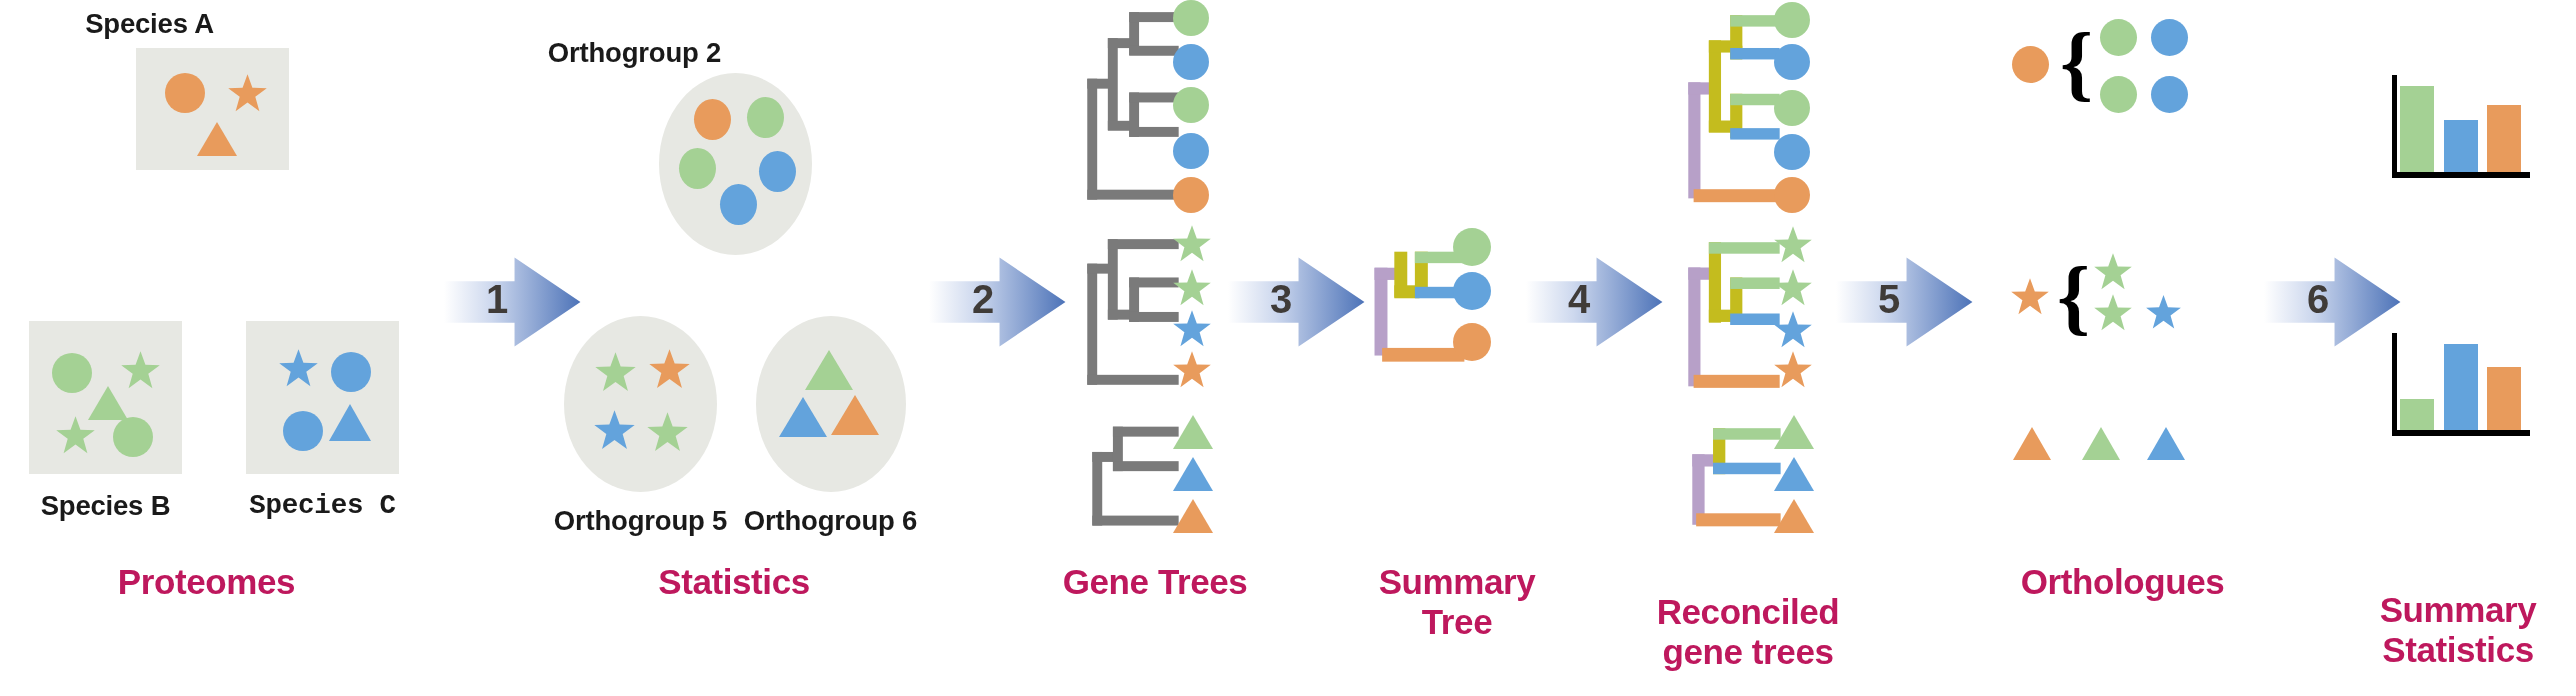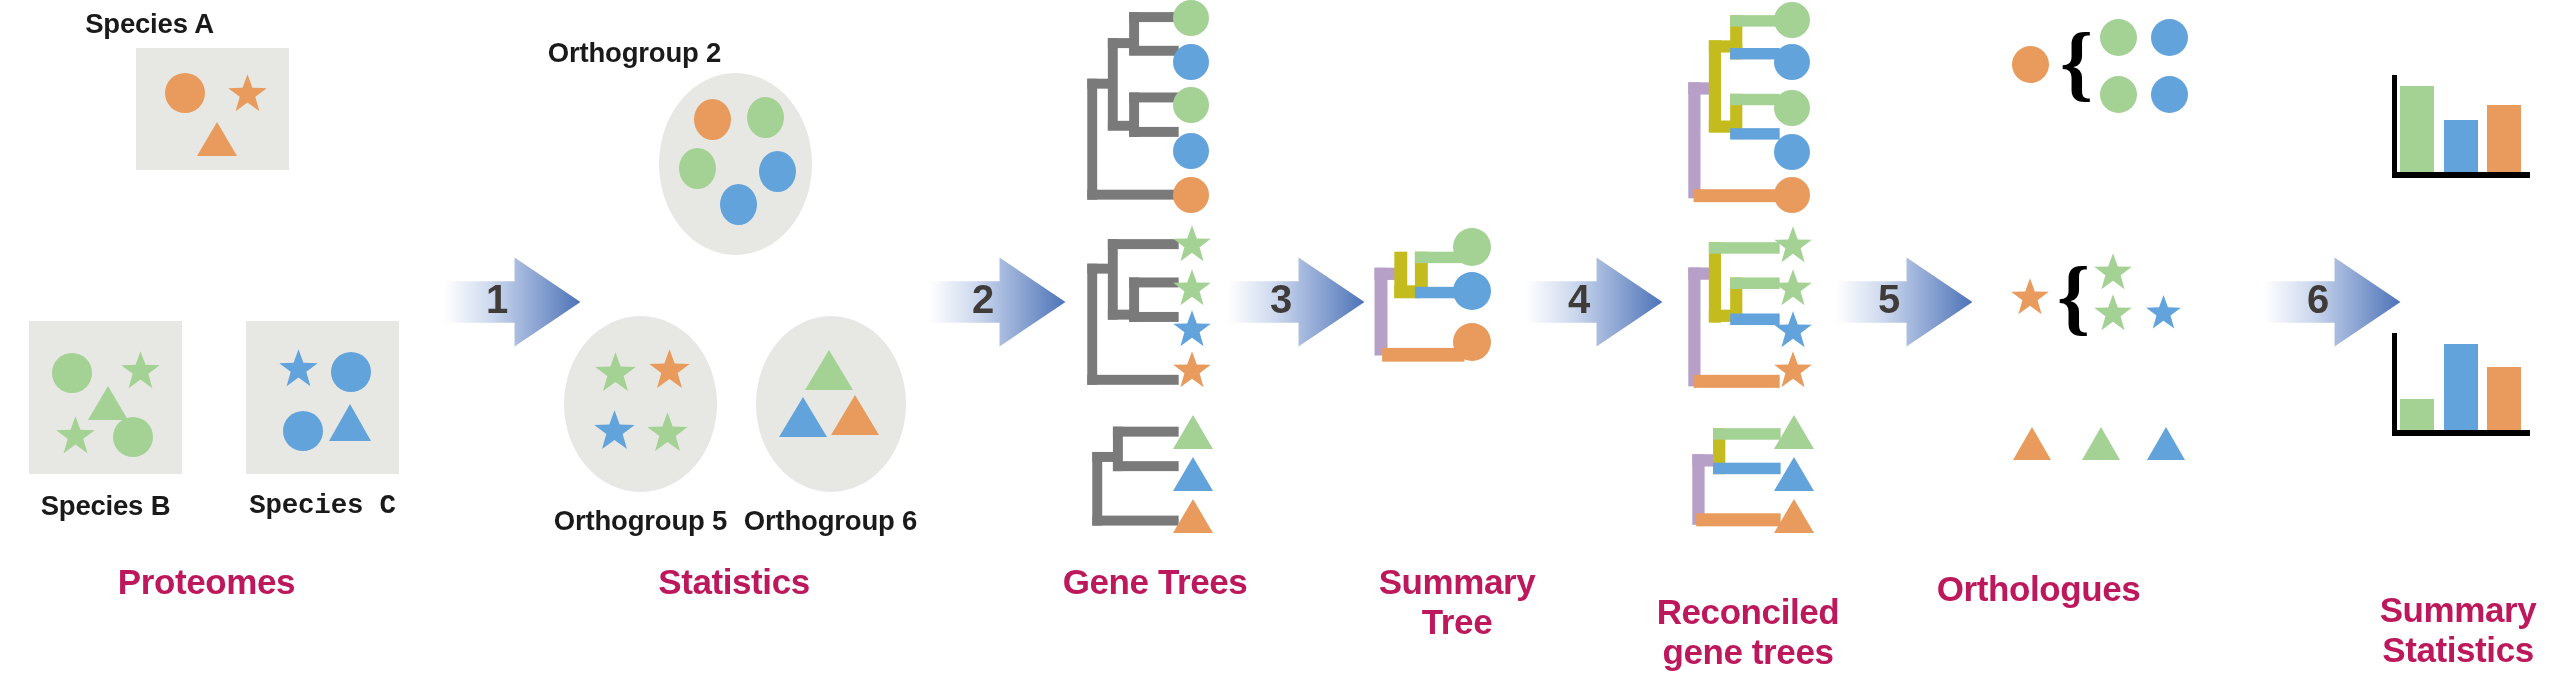--- a/index.html
+++ b/index.html
@@ -418,21 +418,21 @@
     <div class="shape star" style="left:2145px;top:294px;width:37px;height:37px;">
       <svg viewBox="0 0 100 100">
           <polygon points="50,3 62,36 97,37 69,58 79,93 50,72 21,93 31,58 3,37 38,36" fill="#63a3dc"></polygon>
         </svg>
     </div>
 
     <div class="shape tri" style="left:2013px;top:427px;border-left-width:19px;border-right-width:19px;border-bottom-width:33px;border-bottom-color:#e89b5c;"></div>
     <div class="shape tri" style="left:2082px;top:427px;border-left-width:19px;border-right-width:19px;border-bottom-width:33px;border-bottom-color:#a4d194;"></div>
     <div class="shape tri" style="left:2147px;top:427px;border-left-width:19px;border-right-width:19px;border-bottom-width:33px;border-bottom-color:#63a3dc;"></div>
 
-    <div class="stage-label" style="left:1878px;top:562px;width:321px;margin-top:7px;">Orthologues</div>
+    <div class="stage-label" style="left:1962px;top:562px;width:321px;">Orthologues</div>
   </div>
 
   <div class="arrow" style="left:2264px;top:256px;width:138px;height:92px;">
     <svg viewBox="0 0 180 120" preserveAspectRatio="none">
       <defs>
           <linearGradient id="ag6" x1="0" y1="0" x2="1" y2="0">
         <stop offset="0%" stop-color="#ffffff"></stop>
             <stop offset="35%" stop-color="#cdd8ee"></stop>
         <stop offset="100%" stop-color="#4d73b8"></stop>
           </linearGradient>

